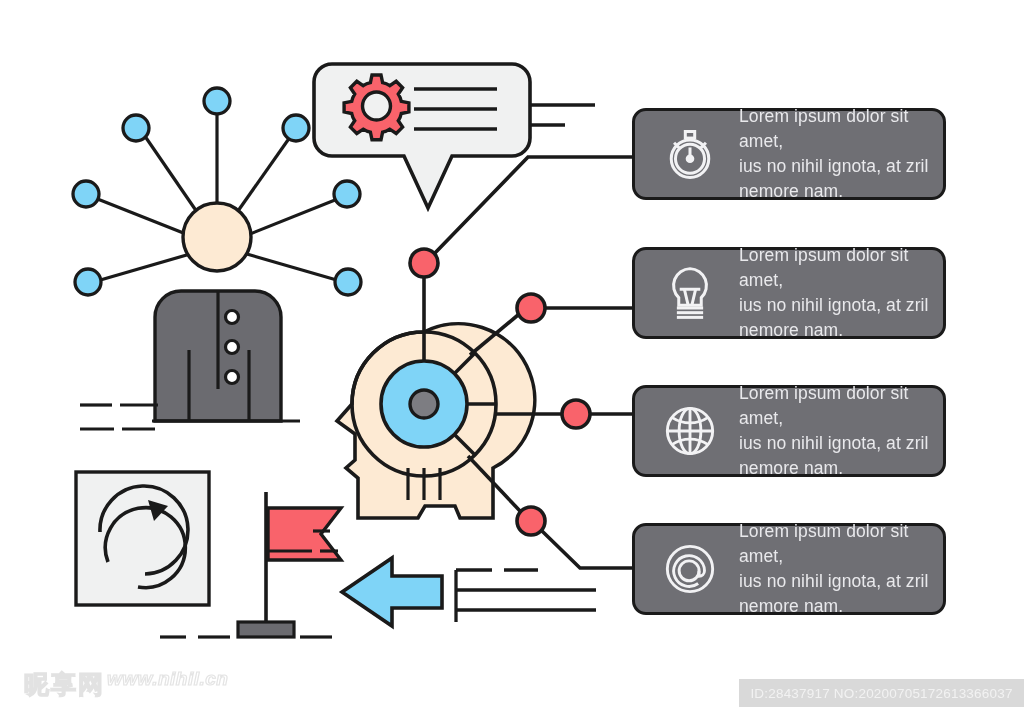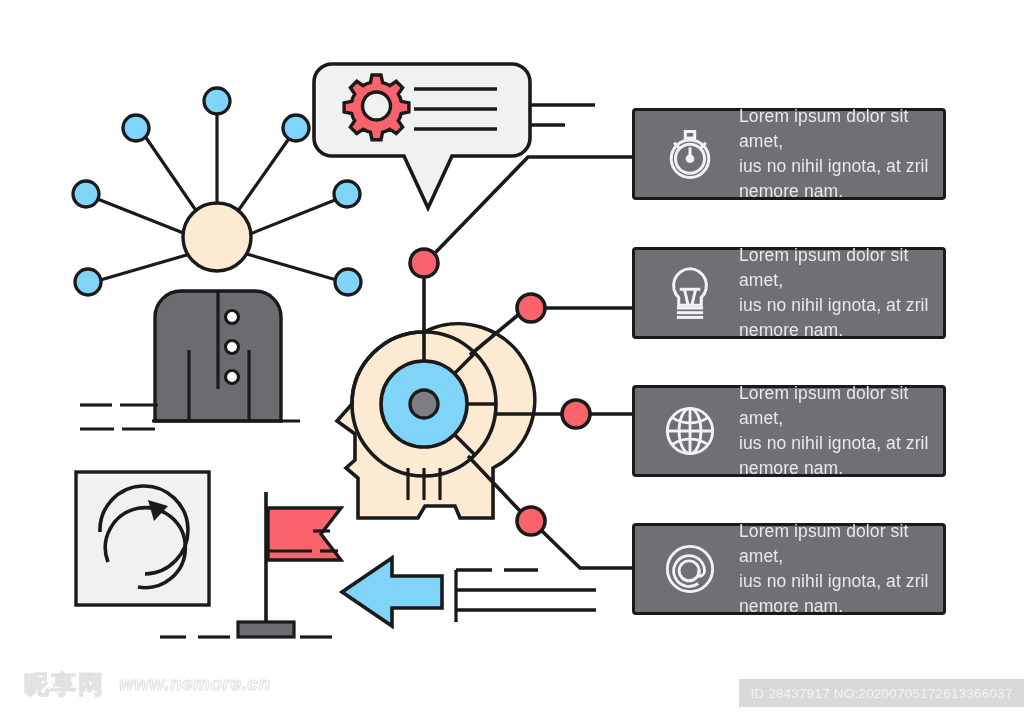--- a/index.html
+++ b/index.html
@@ -6,42 +6,42 @@
   body{
     width:1024px;height:717px;position:relative;overflow:hidden;
     font-family:"Liberation Sans","DejaVu Sans",sans-serif;
   }
   #stage{position:absolute;inset:0;width:1024px;height:717px;}
   svg#art{position:absolute;left:0;top:0;width:1024px;height:717px;display:block;}
 
   
   .card{
     position:absolute;
-    border-radius:4px;
+    border-radius:14px;
     box-sizing:border-box;
     display:flex;align-items:center;
     padding-left:20px;
   }
   .card-icon{
     width:70px;height:70px;flex:0 0 70px;
     display:flex;align-items:center;justify-content:center;
   }
   .card-text{
     margin-left:14px;
     color:#e9e9ec;
     font-size:17.5px;
     line-height:1.42;
     letter-spacing:.1px;
     white-space:pre-line;
   }
 
   
   .wm{
     position:absolute;left:24px;top:668px;
-    display:flex;align-items:center;gap:14px;
+    display:flex;align-items:flex-start;gap:2px;
     pointer-events:none;user-select:none;
   }
   .wm-cn{
     font-size:25px;font-weight:bold;letter-spacing:2px;
     color:rgba(255,255,255,0);
     -webkit-text-stroke:1.4px #e2e2e2;
     font-family:"DejaVu Sans",sans-serif;
   }
   .wm-url{
     font-size:19px;font-style:italic;font-weight:bold;letter-spacing:.5px;
@@ -278,20 +278,20 @@
         <path d="M42,34 v6 a6,6 0 0 0 6,-6 a17,17 0 1 0 -7,14"></path>
       </svg>
     </div>
     <div class="card-text">Lorem ipsum dolor sit amet,
 ius no nihil ignota, at zril
 nemore nam.</div>
   </div>
 
   <div class="wm">
     <span class="wm-cn">昵享网</span>
-    <span class="wm-url">www.nemore.cn</span>
+    <span class="wm-url">www.nihil.cn</span>
   </div>
 
   <div class="idbar">
     <span>ID:28437917 NO:20200705172613366037</span>
   </div>
 
 </div>
 
 </body></html>

